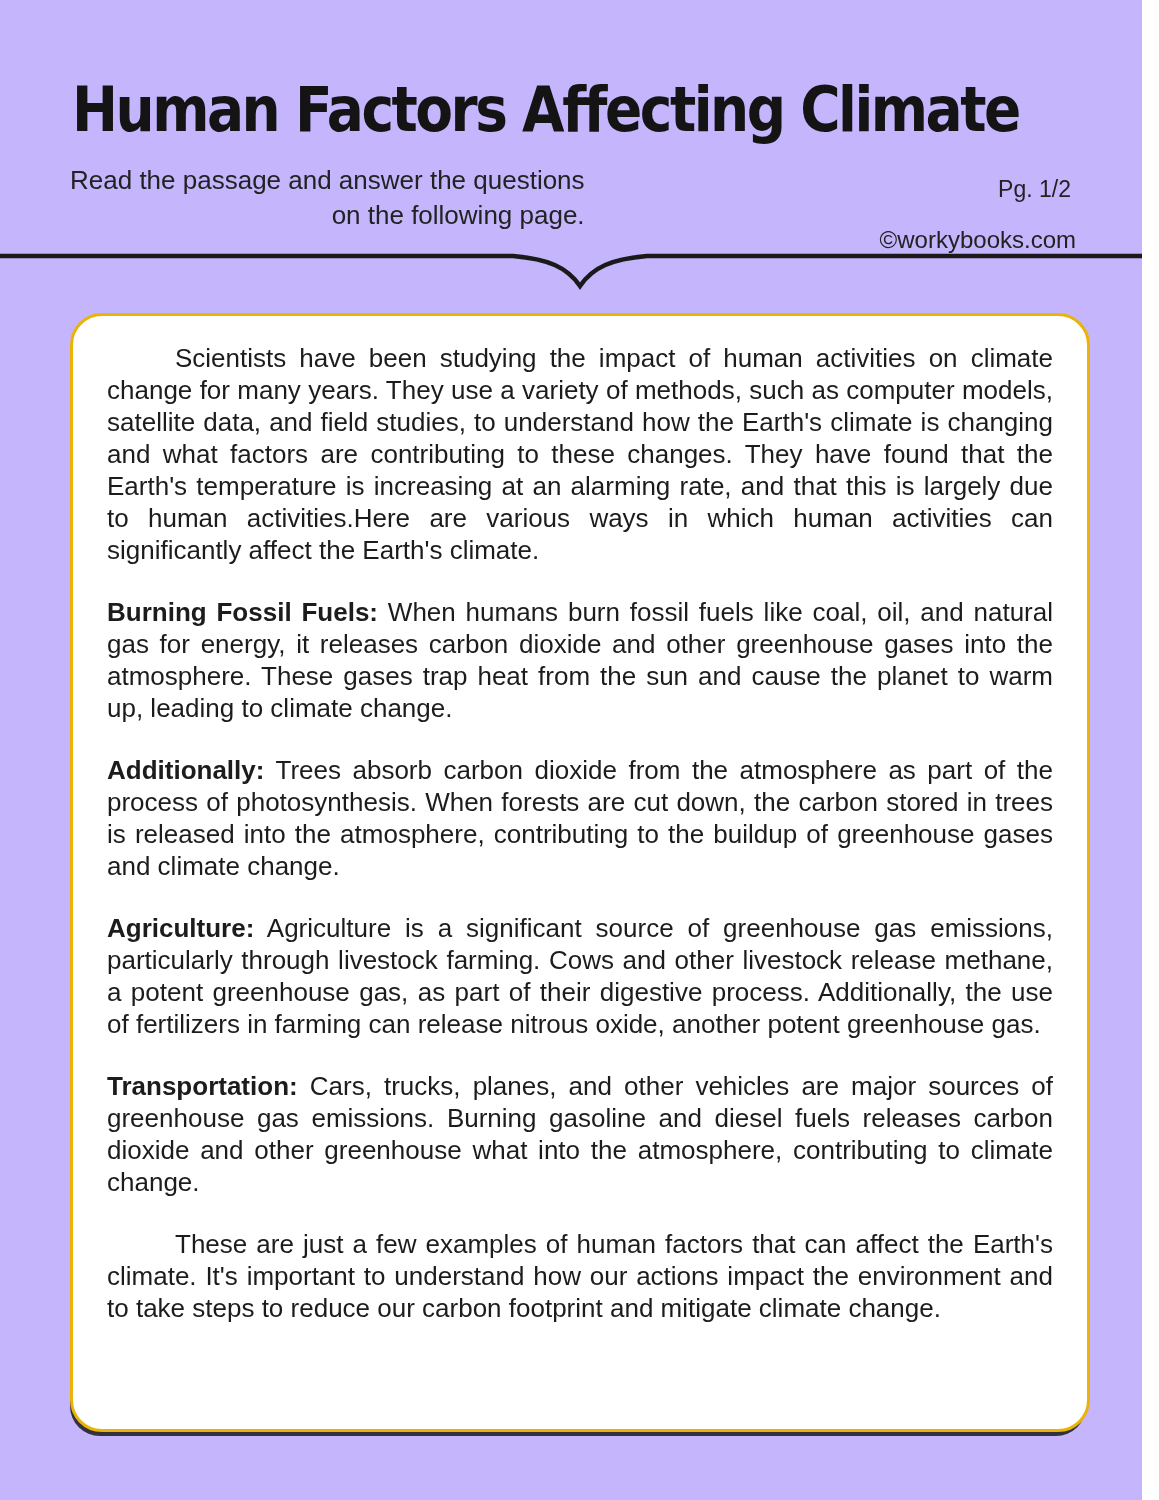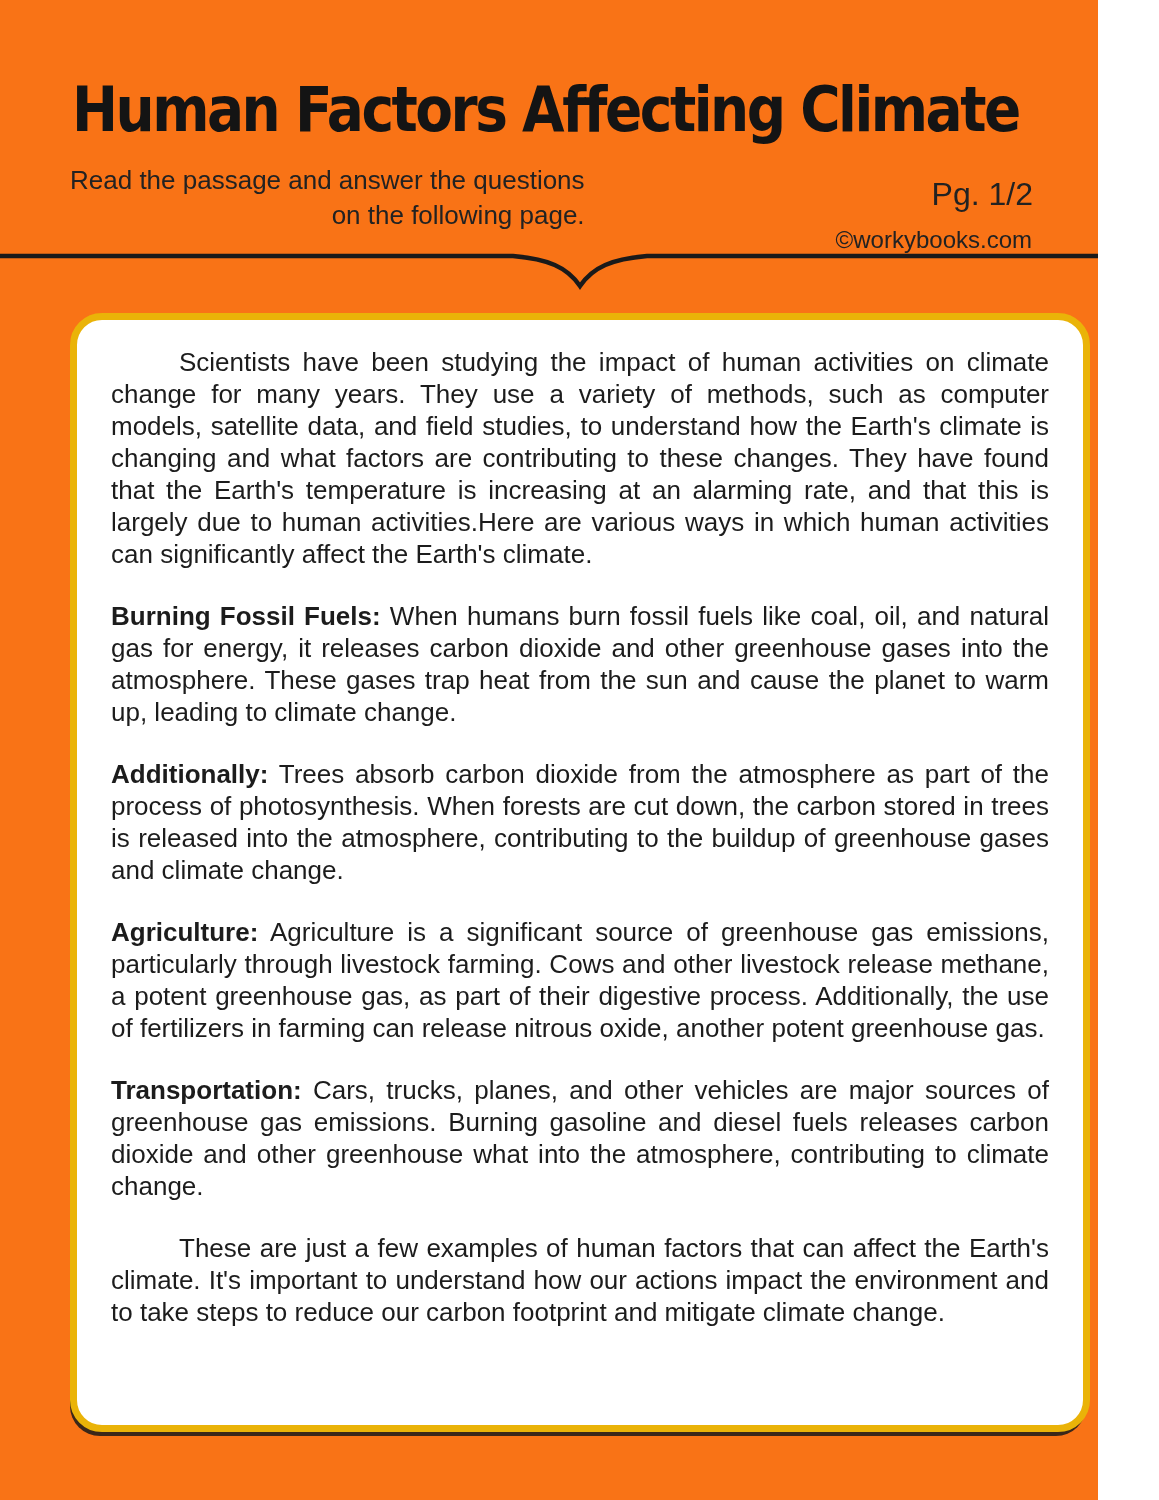--- a/index.html
+++ b/index.html
@@ -4,24 +4,25 @@
 <style>
   html, body {
     margin: 0;
     padding: 0;
     background: #ffffff;
   }
   .page {
     position: relative;
     width: 1098px;
     height: 1500px;
-    background: #f97316;
+    background: #c4b5fd;
     color: #1c1c1c;
     font-family: "Liberation Sans", sans-serif;
     overflow: hidden;
+    padding-left: 44px;
   }
 
   
   .title {
     position: absolute;
     left: 72px;
     top: 74px;
     margin: 0;
     font-family: "DejaVu Sans", sans-serif;
     font-weight: bold;
@@ -36,23 +37,23 @@
     position: absolute;
     left: 70px;
     top: 163px;
     font-size: 26px;
     line-height: 35px;
     color: #222222;
     text-align: right;
   }
   .page-number {
     position: absolute;
-    right: 65px;
+    right: 71px;
     top: 176px;
-    font-size: 32px;
+    font-size: 23px;
     color: #222222;
   }
   .copyright {
     position: absolute;
     right: 66px;
     top: 226px;
     font-size: 24px;
     color: #222222;
   }
 
@@ -67,21 +68,21 @@
   }
 
   
   .passage-box {
     position: absolute;
     left: 70px;
     top: 313px;
     width: 1020px;
     height: 1119px;
     box-sizing: border-box;
-    border: 7px solid #eab308;
+    border: 3px solid #eab308;
     border-radius: 32px;
     background: #ffffff;
     padding: 26px 34px 0 34px;
     box-shadow: -2px 6px 0 -2px rgba(26,26,26,0.85);
   }
   .para {
     margin: 0 0 30px 0;
     font-size: 26px;
     line-height: 32px;
     text-align: justify;

